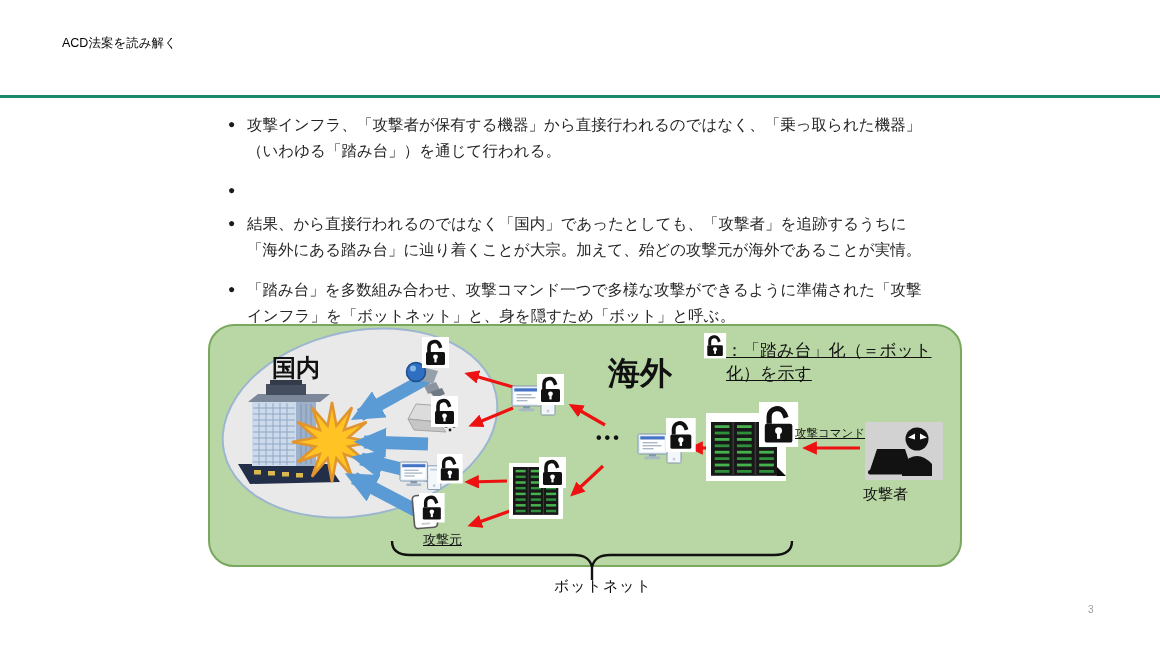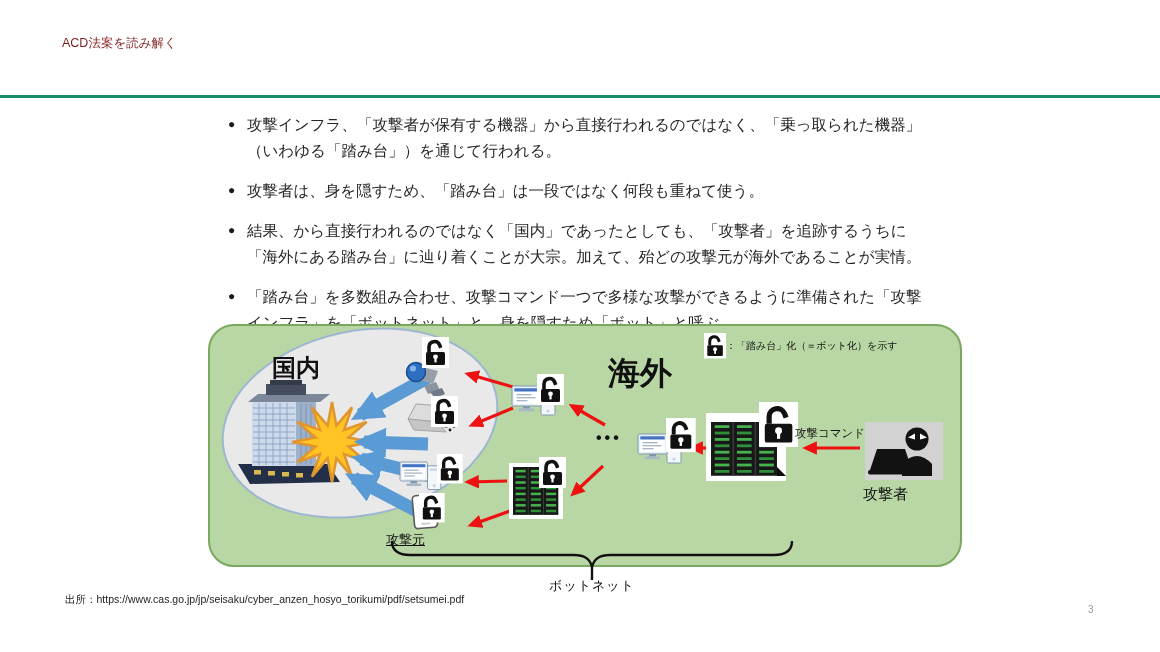--- a/index.html
+++ b/index.html
@@ -1,61 +1,60 @@
 <!DOCTYPE html>
 <html><head>
 <meta charset="utf-8">
 <style>
   html,body{margin:0;padding:0;background:#fff;}
   .slide{position:relative;width:1160px;height:652px;background:#ffffff;overflow:hidden;
          font-family:"Liberation Sans","DejaVu Sans",sans-serif;}
   
-  .eyebrow{position:absolute;left:62px;top:35px;font-size:12.5px;color:#7f1d1d;}
+  .eyebrow{position:absolute;left:62px;top:35px;font-size:12.5px;color:#000000;}
   .title{position:absolute;left:60px;top:54px;font-size:21px;font-weight:bold;color:#9c9c9c;letter-spacing:.5px;}
   .divider{position:absolute;left:0;top:95px;width:1160px;height:3px;background:#1a8a6c;}
   
   .bullets{position:absolute;left:228px;top:112px;width:697px;}
   .bullet{display:flex;margin-bottom:14px;}
   .bullet .mk{flex:0 0 19px;font-size:12px;color:#1a1a1a;padding-top:5px;}
   .bullet .tx{font-size:15.5px;line-height:26px;color:#262626;}
   
   .diagram{position:absolute;left:208px;top:324px;width:750px;height:239px;background:#b9d7a4;
            border:2px solid #7aa85f;border-radius:26px;}
   .ellipse{position:absolute;left:10px;top:4px;width:276px;height:182px;background:#e9e9e9;
            border:2px solid #9db6d0;border-radius:50%;transform:rotate(-12deg);}
   .dsvg{position:absolute;left:0;top:0;overflow:visible;}
   .dlabel{position:absolute;color:#111;}
   .lbl-domestic{left:62px;top:26px;font-size:24px;font-weight:bold;}
   .lbl-overseas{left:398px;top:26px;font-size:32px;font-weight:bold;}
-  .lbl-legend{left:516px;top:13px;font-size:10px;}
-  .lbl-source{left:176px;top:205px;width:76px;text-align:left;font-size:13px;text-decoration:underline;}
+  .lbl-legend{left:516px;top:13px;font-size:17px;text-decoration:underline;}
+  .lbl-source{left:176px;top:205px;width:76px;text-align:right;font-size:13px;text-decoration:underline;}
   .lbl-dots{left:386px;top:103px;font-size:16px;font-weight:bold;letter-spacing:3px;}
-  .lbl-cmd{left:585px;top:100px;font-size:11.5px;}
+  .lbl-cmd{left:585px;top:100px;font-size:11.5px;text-decoration:underline;}
   .lbl-attacker{left:653px;top:159px;width:80px;text-align:left;font-size:15px;}
-  .lbl-botnet{left:322px;top:251px;width:120px;text-align:center;font-size:13px;letter-spacing:1px;}
+  .lbl-botnet{left:322px;top:251px;width:120px;text-align:right;font-size:15px;letter-spacing:1px;}
   
   .source{position:absolute;left:65px;top:593px;font-size:10.5px;color:#222;}
   .pagenum{position:absolute;left:1088px;top:604px;font-size:10px;color:#9a9a9a;}
 </style>
 </head>
 <body>
 
 <div class="slide">
 
   <div class="eyebrow">ACD法案を読み解く</div>
   <div class="divider"></div>
 
   <div class="bullets">
     <div class="bullet">
         <span class="mk">●</span>
         <span class="tx">攻撃インフラ、「攻撃者が保有する機器」から直接行われるのではなく、「乗っ取られた機器」（いわゆる「踏み台」）を通じて行われる。</span>
       </div>
     <div class="bullet">
         <span class="mk">●</span>
-        <span class="tx">攻撃者は、身を隠すため、「踏み台」は一段ではなく何段も重ねて使う。</span>
       </div>
     <div class="bullet">
         <span class="mk">●</span>
         <span class="tx">結果、から直接行われるのではなく「国内」であったとしても、「攻撃者」を追跡するうちに「海外にある踏み台」に辿り着くことが大宗。加えて、殆どの攻撃元が海外であることが実情。</span>
       </div>
     <div class="bullet">
         <span class="mk">●</span>
         <span class="tx">「踏み台」を多数組み合わせ、攻撃コマンド一つで多様な攻撃ができるように準備された「攻撃インフラ」を「ボットネット」と、身を隠すため「ボット」と呼ぶ。</span>
       </div>
   </div>
@@ -228,15 +227,14 @@
     <div class="dlabel lbl-legend">：「踏み台」化（＝ボット化）を示す</div>
     <div class="dlabel lbl-domestic">国内</div>
     <div class="dlabel lbl-overseas">海外</div>
     <div class="dlabel lbl-source">攻撃元</div>
     <div class="dlabel lbl-dots">•••</div>
     <div class="dlabel lbl-cmd">攻撃コマンド</div>
     <div class="dlabel lbl-attacker">攻撃者</div>
     <div class="dlabel lbl-botnet">ボットネット</div>
   </div>
 
-  <div class="source">出所：https://www.cas.go.jp/jp/seisaku/cyber_anzen_hosyo_torikumi/pdf/setsumei.pdf</div>
   <div class="pagenum">3</div>
 </div>
 
 </body></html>

